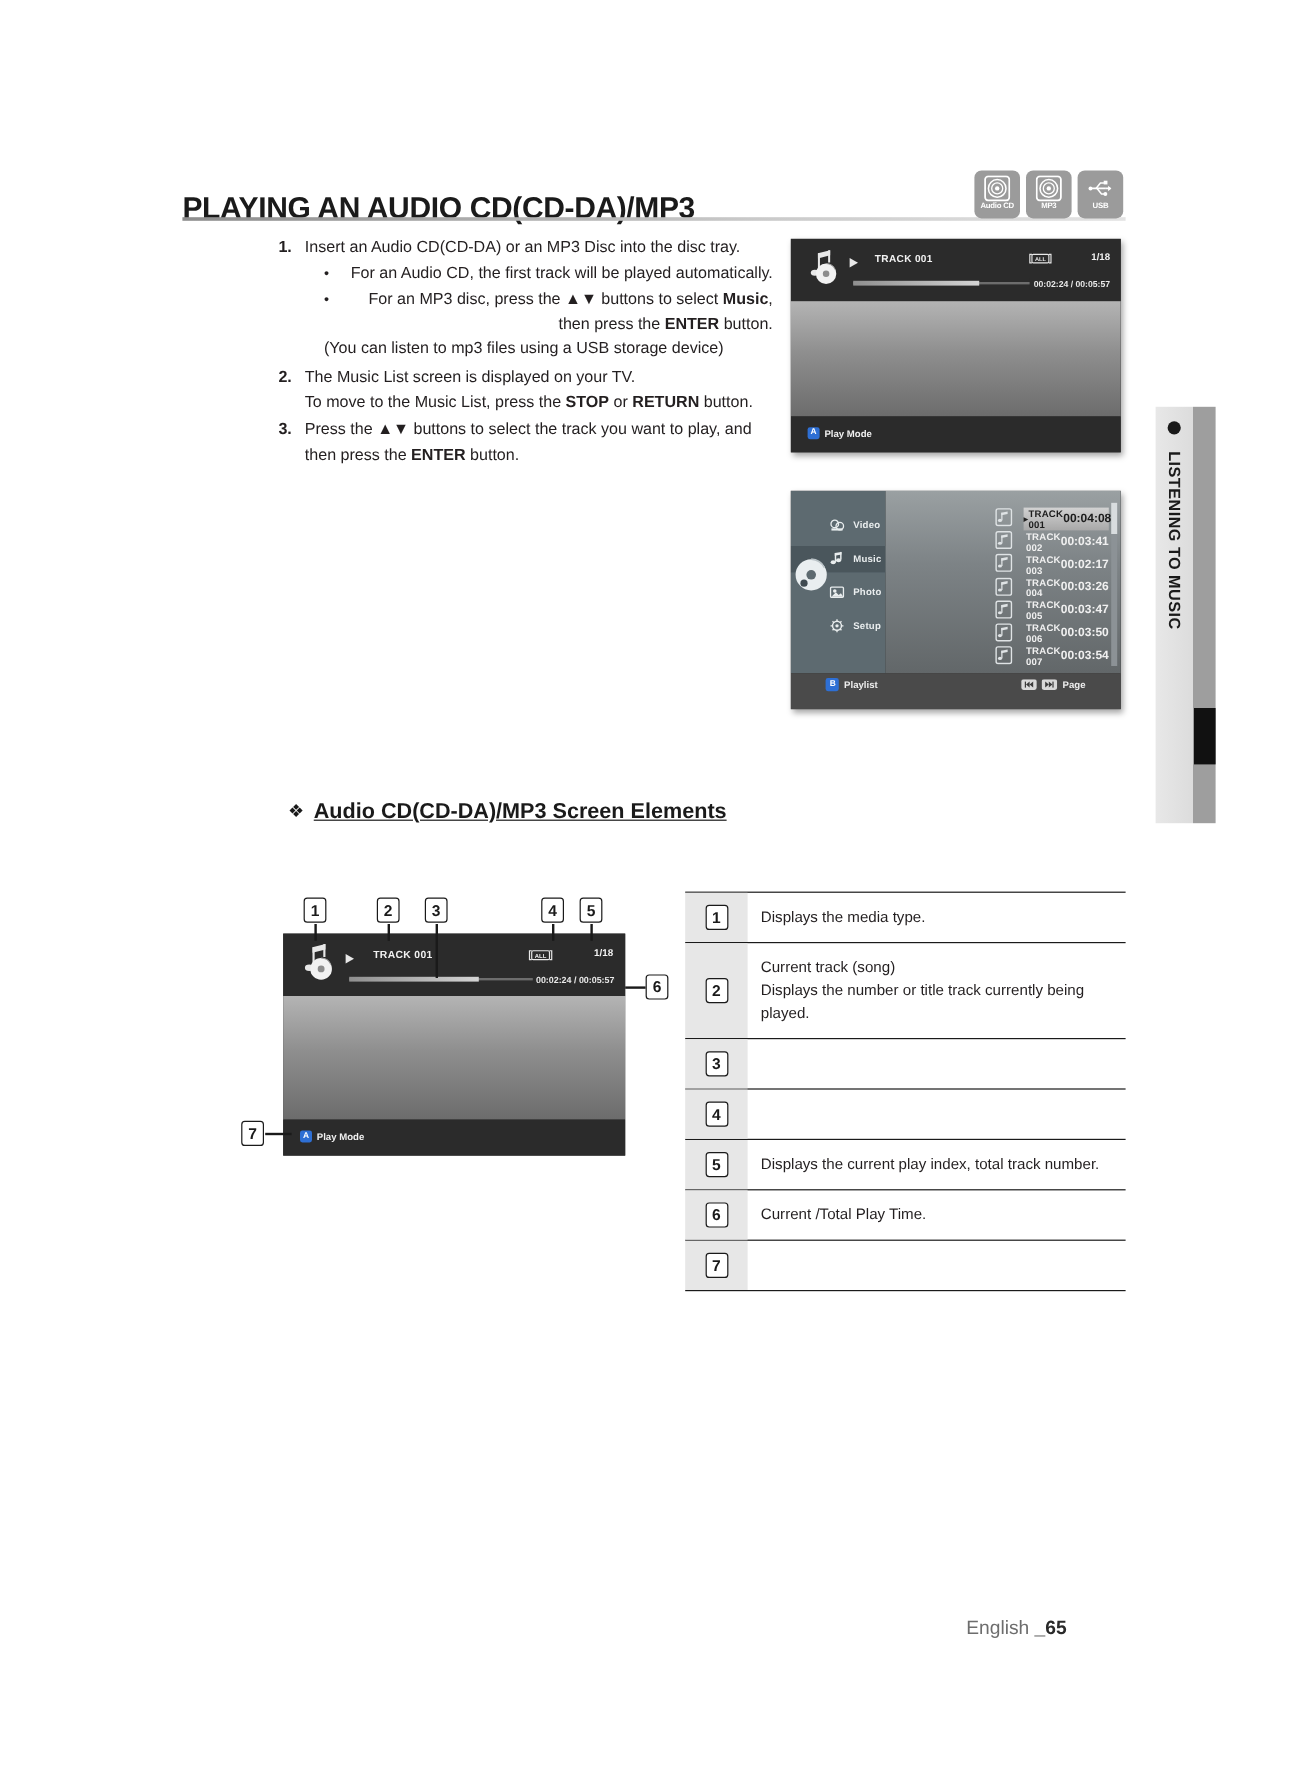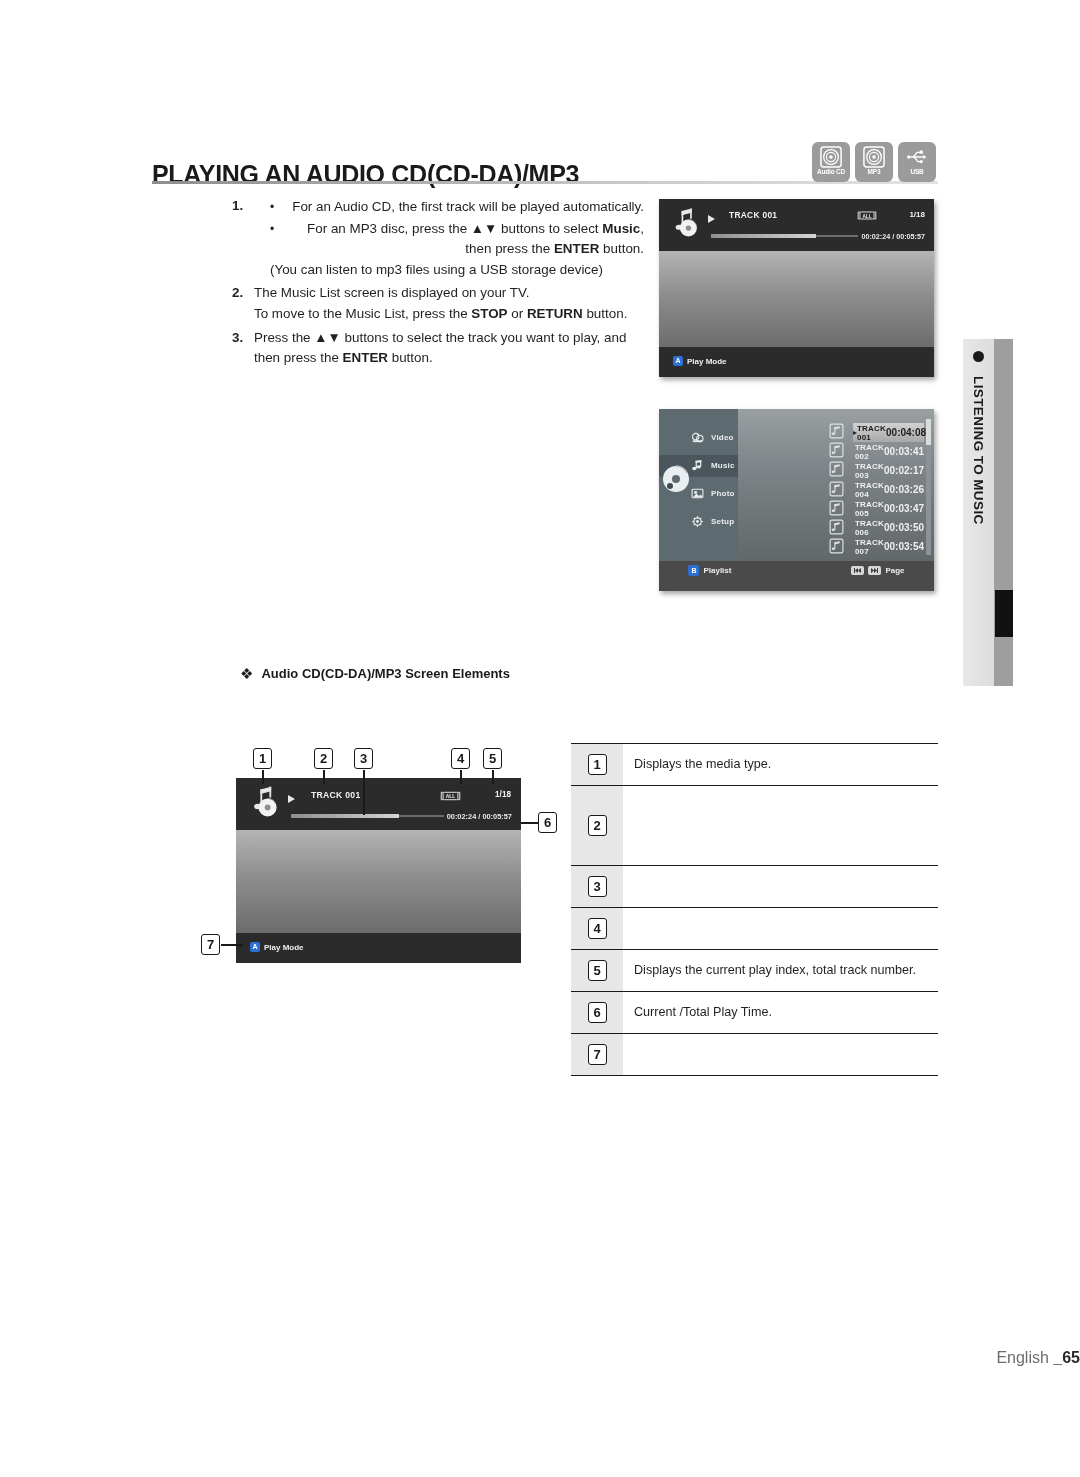--- a/index.html
+++ b/index.html
@@ -119,40 +119,40 @@
   #side-tab-inner{position:absolute;left:0;top:0;width:31px;height:347px;
     display:flex;flex-direction:column;align-items:center;padding-top:12px;box-sizing:border-box;}
   #side-bullet{width:11px;height:11px;border-radius:50%;background:#1a1a1a;margin-bottom:14px;}
   #side-text{writing-mode:vertical-rl;font-size:13.5px;font-weight:bold;color:#1a1a1a;
     letter-spacing:.4px;white-space:nowrap;}
   #side-blackbar{position:absolute;left:995px;top:590px;width:18px;height:47px;background:#111;}
 
   
   #section-head{position:absolute;left:240px;top:666px;display:flex;align-items:center;gap:8px;}
   #sh-diamond{font-size:15px;color:#1a1a1a;line-height:1;}
-  #sh-text{font-size:13px;font-weight:bold;color:#1a1a1a;white-space:nowrap;}
+  #sh-text{font-size:18px;font-weight:bold;color:#1a1a1a;white-space:nowrap;text-decoration:underline;}
 
   
   #diagram{position:absolute;left:236px;top:778px;width:285px;height:185px;background:#2b2b2b;}
   .call{position:absolute;width:19px;height:21px;border:1.6px solid #1a1a1a;border-radius:3px;
     background:#fff;font-size:13px;font-weight:bold;color:#1a1a1a;text-align:center;
     line-height:19px;box-sizing:border-box;}
   .lead{position:absolute;background:#1a1a1a;}
 
   
   #exp-table{position:absolute;left:571px;top:743px;width:367px;
     border-top:1.6px solid #1a1a1a;}
   .exp-row{display:flex;align-items:stretch;border-bottom:1.6px solid #1a1a1a;min-height:41px;}
   .exp-num{flex:0 0 52px;background:#e7e7e7;display:flex;align-items:center;justify-content:center;}
   .exp-num .call{position:static;}
   .exp-txt{flex:1;display:flex;align-items:center;padding:7px 6px 7px 11px;
     font-size:12.6px;line-height:19px;color:#231f20;}
 
   
-  #footer{position:absolute;left:0;right:0;top:1349px;text-align:right;}
+  #footer{position:absolute;left:0;right:0;top:1349px;text-align:center;}
   #footer-inner{display:inline-block;margin-left:614px;font-size:16px;color:#6d6d6d;}
   #footer-inner .pg{font-weight:bold;color:#2a2a2a;}
 </style>
 </head>
 <body>
 
 <div id="header">
   <div id="page-title">PLAYING AN AUDIO CD(CD-DA)/MP3</div>
 </div>
 <div id="title-rule"></div>
@@ -189,20 +189,21 @@
     </svg>
     <span class="blabel">USB</span>
   </div>
 </div>
 
 <div id="steps">
 
   <div class="step">
     <div class="step-num">1.</div>
     <div class="step-body">
+      <div>Insert an Audio CD(CD-DA) or an MP3 Disc into the disc tray.</div>
       <div class="sub">
         <span class="dot">•</span>
         <span class="subtext">For an Audio CD, the first track will be played automatically.</span>
       </div>
       <div class="sub">
         <span class="dot">•</span>
         <span class="subtext"><span>For an MP3 disc, press the </span><span>▲▼</span><span> buttons to select </span><b>Music</b><span>, then press the </span><b>ENTER</b><span> button.</span></span>
       </div>
       <div class="plain">(You can listen to mp3 files using a USB storage device)</div>
     </div>
@@ -507,20 +508,22 @@
     <div class="exp-num">
       <span class="call">1</span>
     </div>
     <div class="exp-txt">Displays the media type.</div>
   </div>
 
   <div class="exp-row" style="min-height:79px">
     <div class="exp-num">
       <span class="call">2</span>
     </div>
+    <div class="exp-txt" style="white-space:pre-line">Current track (song)
+Displays the number or title track currently being played.</div>
   </div>
 
   <div class="exp-row">
     <div class="exp-num">
       <span class="call">3</span>
     </div>
   </div>
 
   <div class="exp-row">
     <div class="exp-num">

